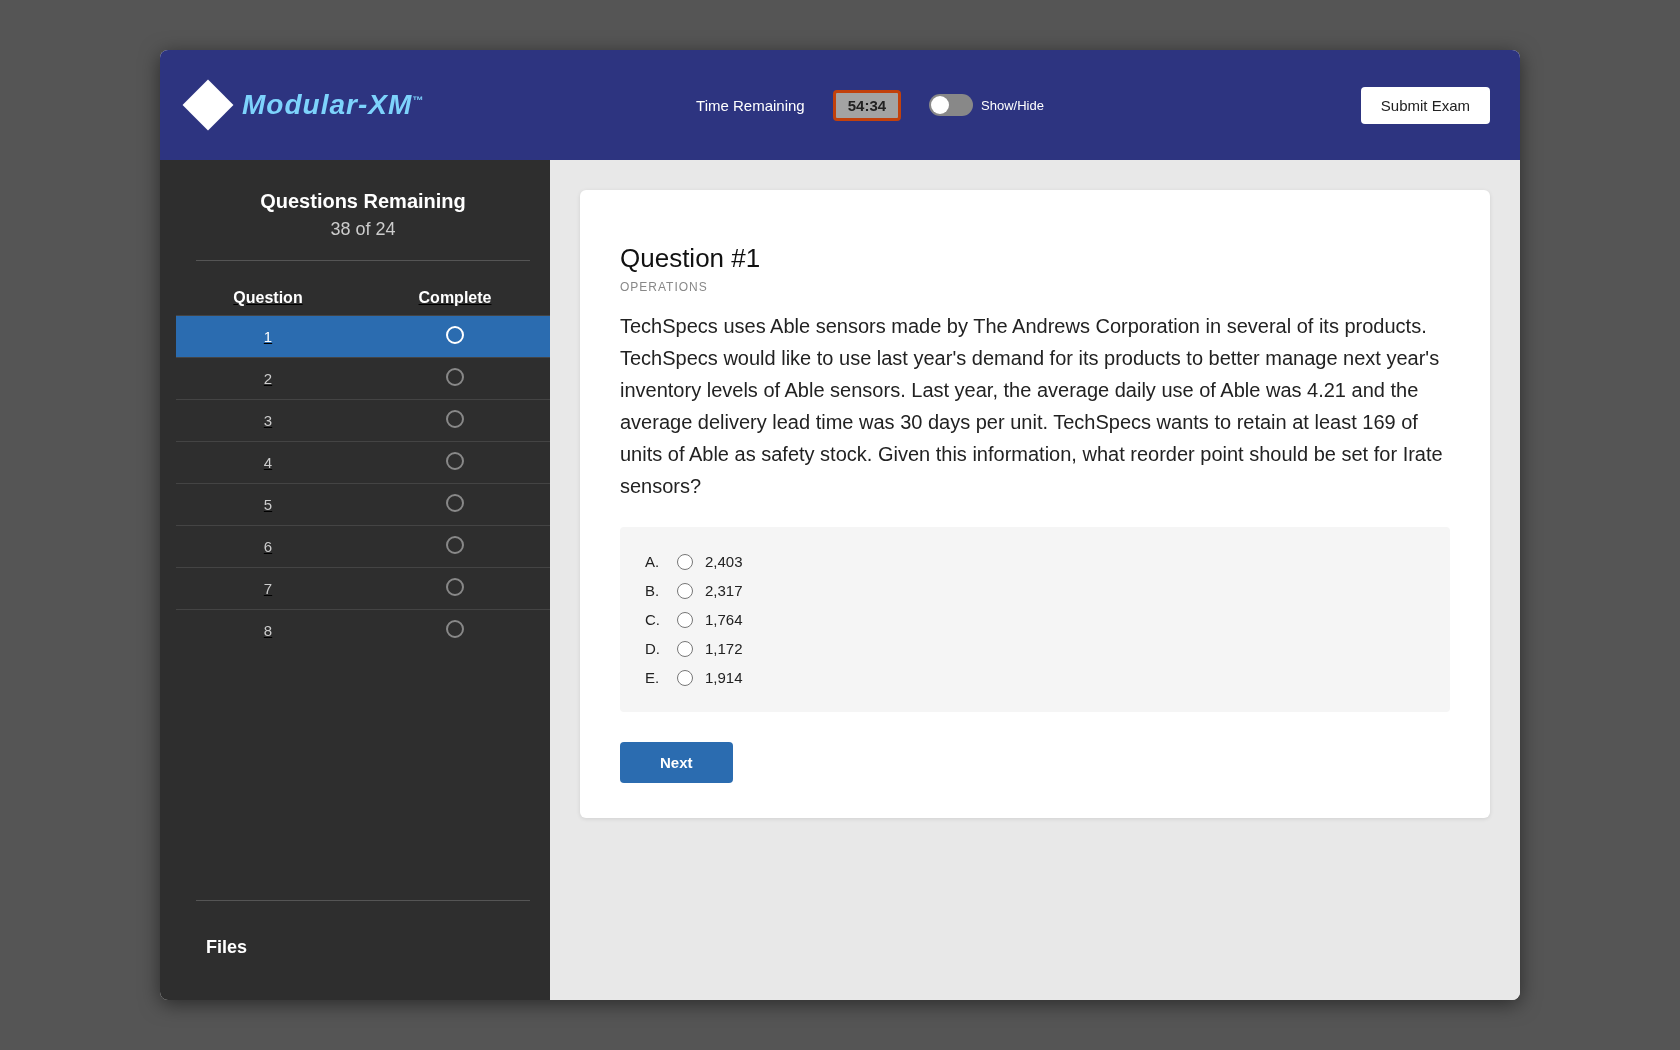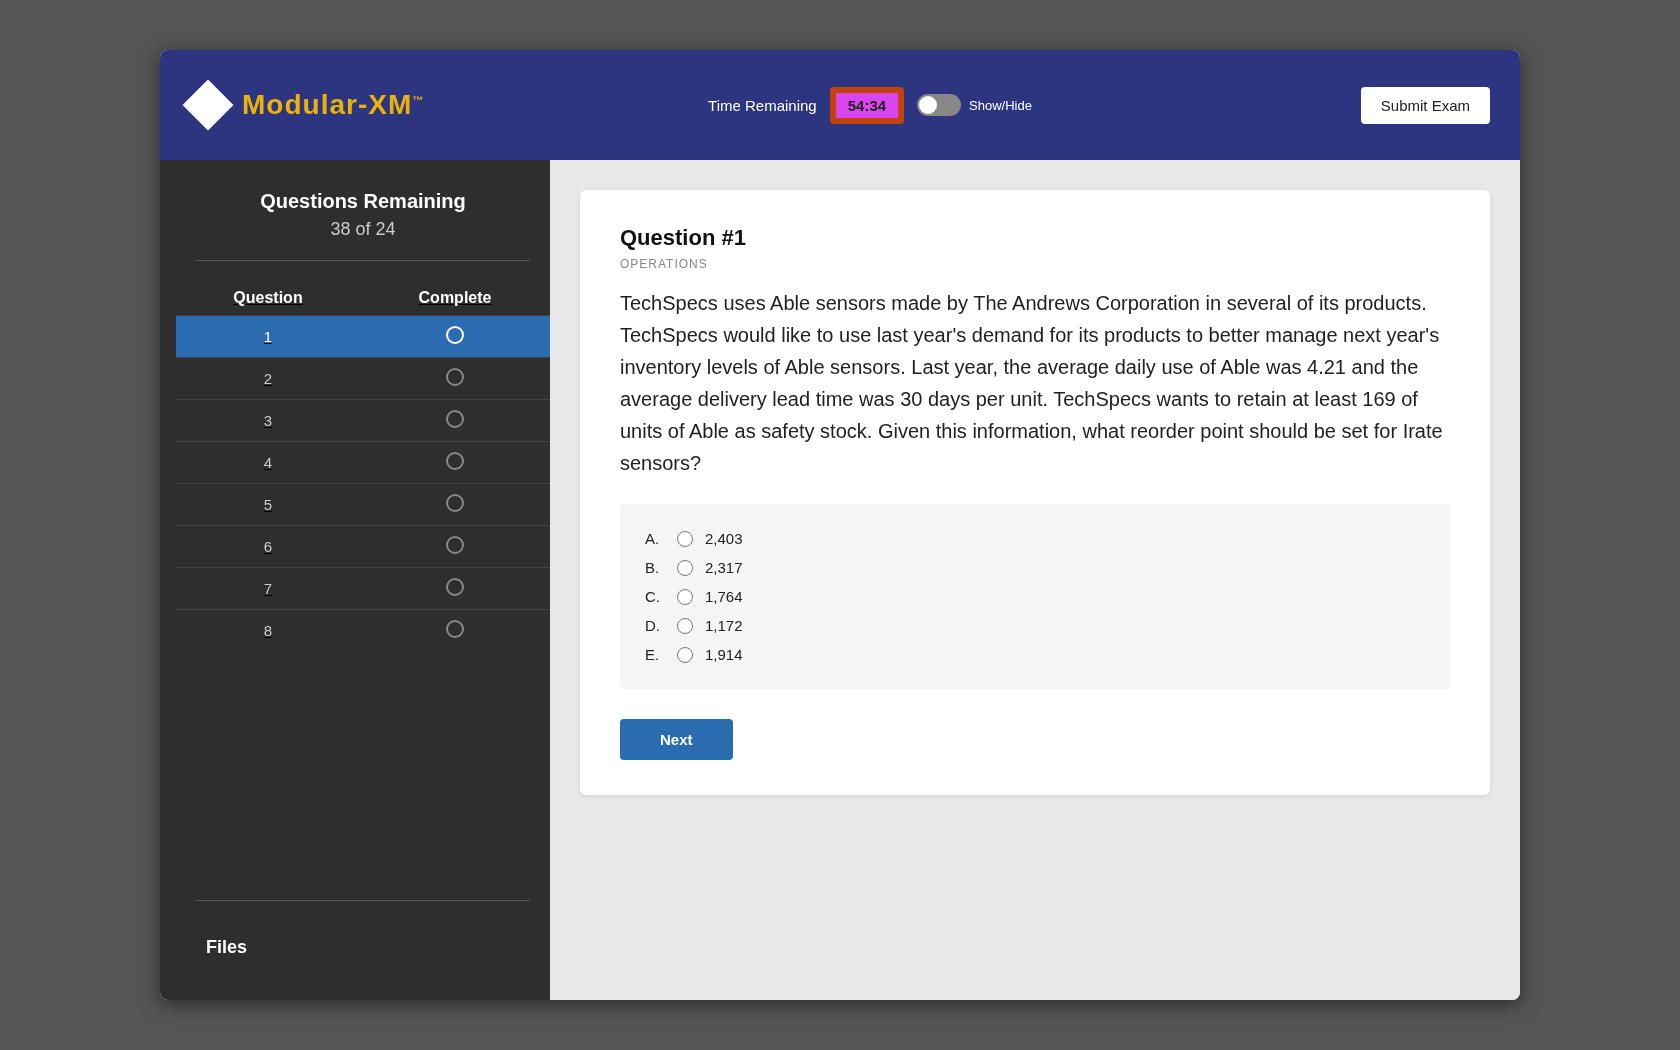--- a/index.html
+++ b/index.html
@@ -4,24 +4,24 @@
   <style>
     * { box-sizing: border-box; margin: 0; padding: 0; }
     body { font-family: Arial, sans-serif; background: #555; display: flex; justify-content: center; align-items: center; min-height: 100vh; }
 
     .window { width: 1360px; height: 950px; background: #f0f0f0; border-radius: 8px; overflow: hidden; display: flex; flex-direction: column; box-shadow: 0 4px 20px rgba(0,0,0,0.5); }
 
     
     .header { background: #2d3480; height: 110px; display: flex; align-items: center; padding: 0 30px; flex-shrink: 0; }
     .logo { display: flex; align-items: center; gap: 10px; }
     .logo-diamond { width: 36px; height: 36px; background: white; transform: rotate(45deg); margin-right: 6px; flex-shrink: 0; }
-    .logo-text { color: #eab308; font-size: 28px; font-weight: bold; letter-spacing: 1px; }
-    .header-center { flex: 1; display: flex; align-items: center; justify-content: center; gap: 13px; }
+    .logo-text { color: #7dd3fc; font-size: 28px; font-weight: bold; letter-spacing: 1px; font-style: italic; }
+    .header-center { flex: 1; display: flex; align-items: center; justify-content: center; gap: 28px; }
     .time-remaining-label { color: white; font-size: 15px; }
-    .time-box { background: #d946ef; border: 6px solid #c2410c; border-radius: 4px; padding: 4px 12px; font-size: 15px; font-weight: bold; color: #222; }
+    .time-box { background: #a3a3a3; border: 3px solid #c2410c; border-radius: 4px; padding: 4px 12px; font-size: 15px; font-weight: bold; color: #222; }
     .toggle-container { display: flex; align-items: center; gap: 8px; }
     .toggle-track { width: 44px; height: 22px; background: #888; border-radius: 11px; position: relative; cursor: pointer; }
     .toggle-knob { width: 18px; height: 18px; background: white; border-radius: 50%; position: absolute; top: 2px; left: 2px; transition: left 0.2s; }
     .show-hide-label { color: white; font-size: 13px; }
     .header-right { margin-left: auto; padding-left: 45px; }
     .submit-btn { background: white; color: #222; border: none; border-radius: 4px; padding: 10px 20px; font-size: 15px; cursor: pointer; font-weight: 500; }
 
     
     .main { display: flex; flex: 1; overflow: hidden; }
 
@@ -50,21 +50,21 @@
 
     
     .files-section { padding: 20px 30px 10px; }
     .files-divider { border: none; border-top: 1px solid #555; margin-bottom: 16px; }
     .files-title { color: white; font-size: 18px; font-weight: bold; margin-bottom: 12px; }
     .file-link { display: block; color: #7bb3e0; text-decoration: underline; font-size: 14px; margin-bottom: 8px; cursor: pointer; }
 
     
     .content { flex: 1; padding: 30px; overflow-y: auto; background: #e8e8e8; }
     .question-card { background: white; border-radius: 6px; padding: 35px 40px; box-shadow: 0 1px 4px rgba(0,0,0,0.1); }
-    .question-number { font-size: 22px; font-weight: bold; color: #111; margin-bottom: 6px; }
+    .question-number { font-size: 26px; font-weight: normal; color: #111; margin-bottom: 6px; margin-top: 18px; }
     .question-category { font-size: 12px; color: #888; letter-spacing: 1px; text-transform: uppercase; margin-bottom: 16px; }
     .question-text { font-size: 20px; color: #222; line-height: 1.6; margin-bottom: 25px; }
     .answers-box { background: #f5f5f5; border-radius: 4px; padding: 20px 25px; margin-bottom: 30px; }
     .answer-option { display: flex; align-items: center; gap: 12px; padding: 6px 0; font-size: 15px; color: #222; cursor: pointer; }
     .answer-option input[type="radio"] { width: 16px; height: 16px; cursor: pointer; }
     .next-btn { background: #2b6cb0; color: white; border: none; border-radius: 4px; padding: 12px 40px; font-size: 15px; font-weight: bold; cursor: pointer; }
   </style>
 </head>
 <body>
 

